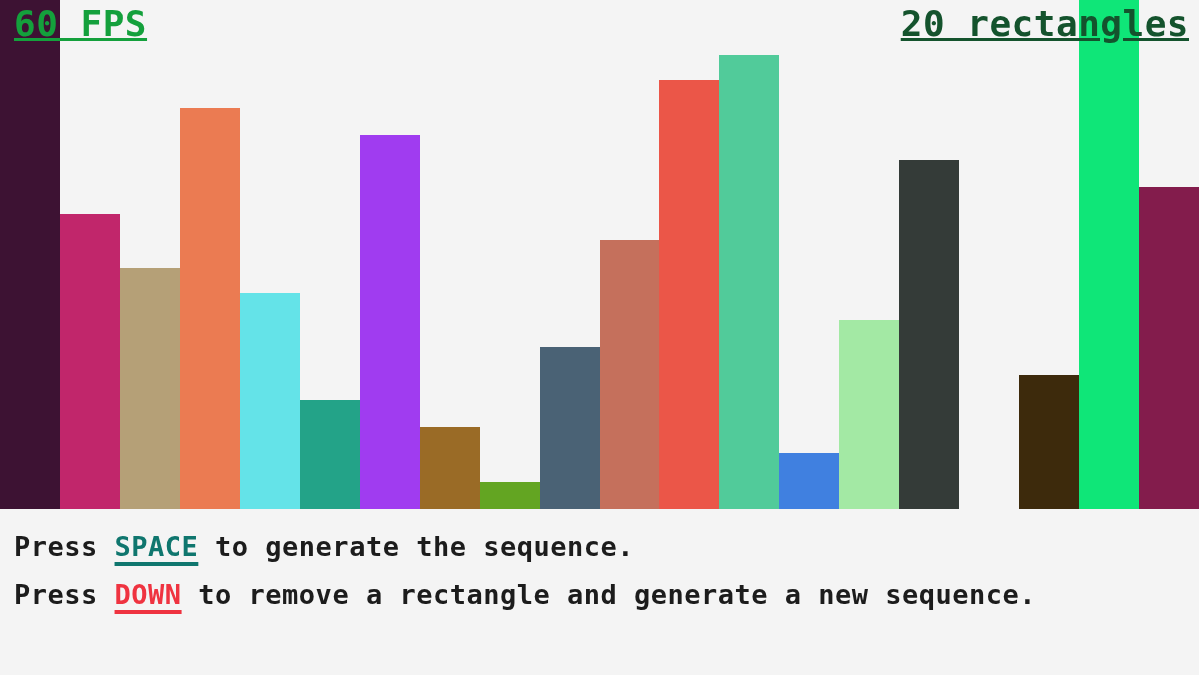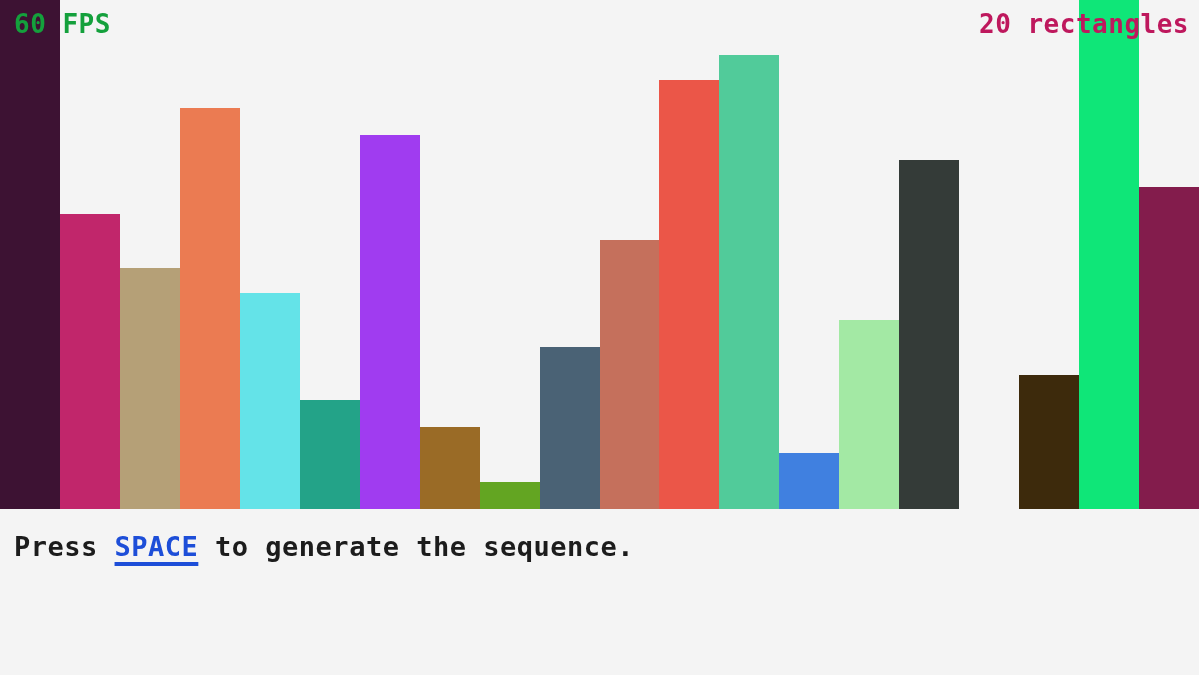--- a/index.html
+++ b/index.html
@@ -39,25 +39,26 @@
   }
   .bar {
     flex: 1 1 0;
     align-self: flex-end;
   }
 
   
   .hud {
     position: absolute;
     top: 8px;
-    font-size: 26px;
+    font-size: 36px;
     letter-spacing: 0.5px;
     line-height: 32px;
     white-space: nowrap;
     font-family: "DejaVu Sans Mono", monospace;
+    text-decoration: underline;
   }
   #fps-counter {
     left: 14px;
     color: #14a03c;
     font-weight: bold;
   }
   #rect-count {
     right: 10px;
     color: #1c1c1c;
     font-weight: bold;
@@ -114,21 +115,24 @@
         <div class="bar" style="height: 37.1316%; background: rgb(163, 233, 164);"></div>
         <div class="bar" style="height: 68.5658%; background: rgb(52, 59, 56);"></div>
         <div class="bar" style="height: 0%; background: rgb(244, 244, 244);"></div>
         <div class="bar" style="height: 26.3261%; background: rgb(61, 42, 12);"></div>
         <div class="bar" style="height: 100%; background: rgb(15, 230, 120);"></div>
         <div class="bar" style="height: 63.2613%; background: rgb(131, 28, 76);"></div>
       </div>
   </div>
 
   <div class="hud" id="fps-counter" style="color: rgb(20, 160, 60);">60 FPS</div>
-  <div class="hud" id="rect-count" style="color: #be185d;">20 rectangles</div>
+  <div class="hud" id="rect-count" style="color: #14532d;">20 rectangles</div>
 
   <div id="instructions">
     <div class="instruction-line" style="color: rgb(28, 28, 28);">
-      <span>Press </span><span class="key" style="color: #1d4ed8;">SPACE</span><span> to generate the sequence.</span>
+      <span>Press </span><span class="key" style="color: #0f766e;">SPACE</span><span> to generate the sequence.</span>
+    </div>
+    <div class="instruction-line" style="color: rgb(28, 28, 28);">
+      <span>Press </span><span class="key" style="color: rgb(239, 51, 64);">DOWN</span><span> to remove a rectangle and generate a new sequence.</span>
     </div>
   </div>
 
 </div>
 
 </body></html>

